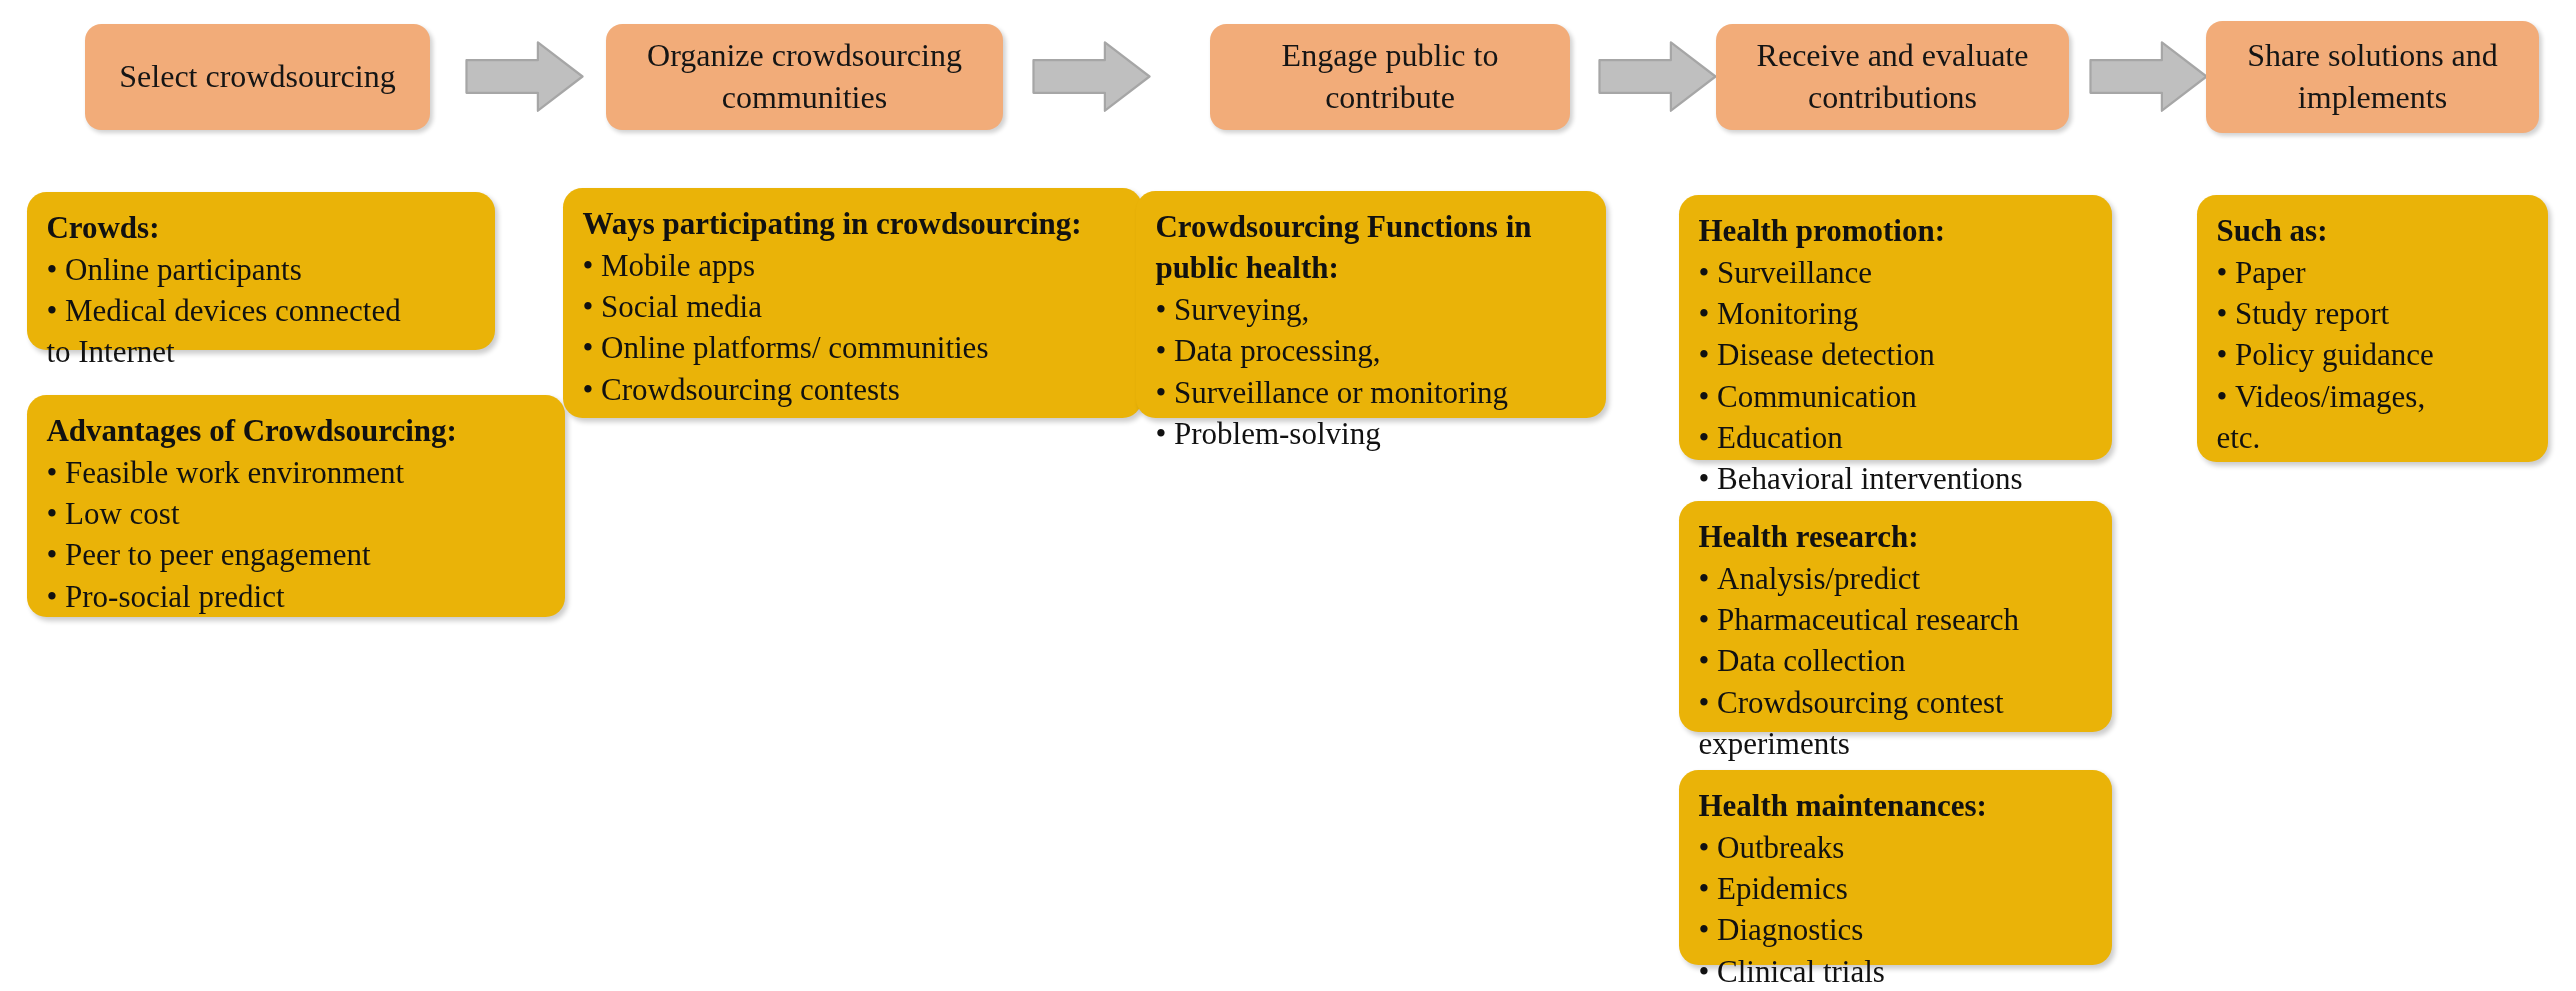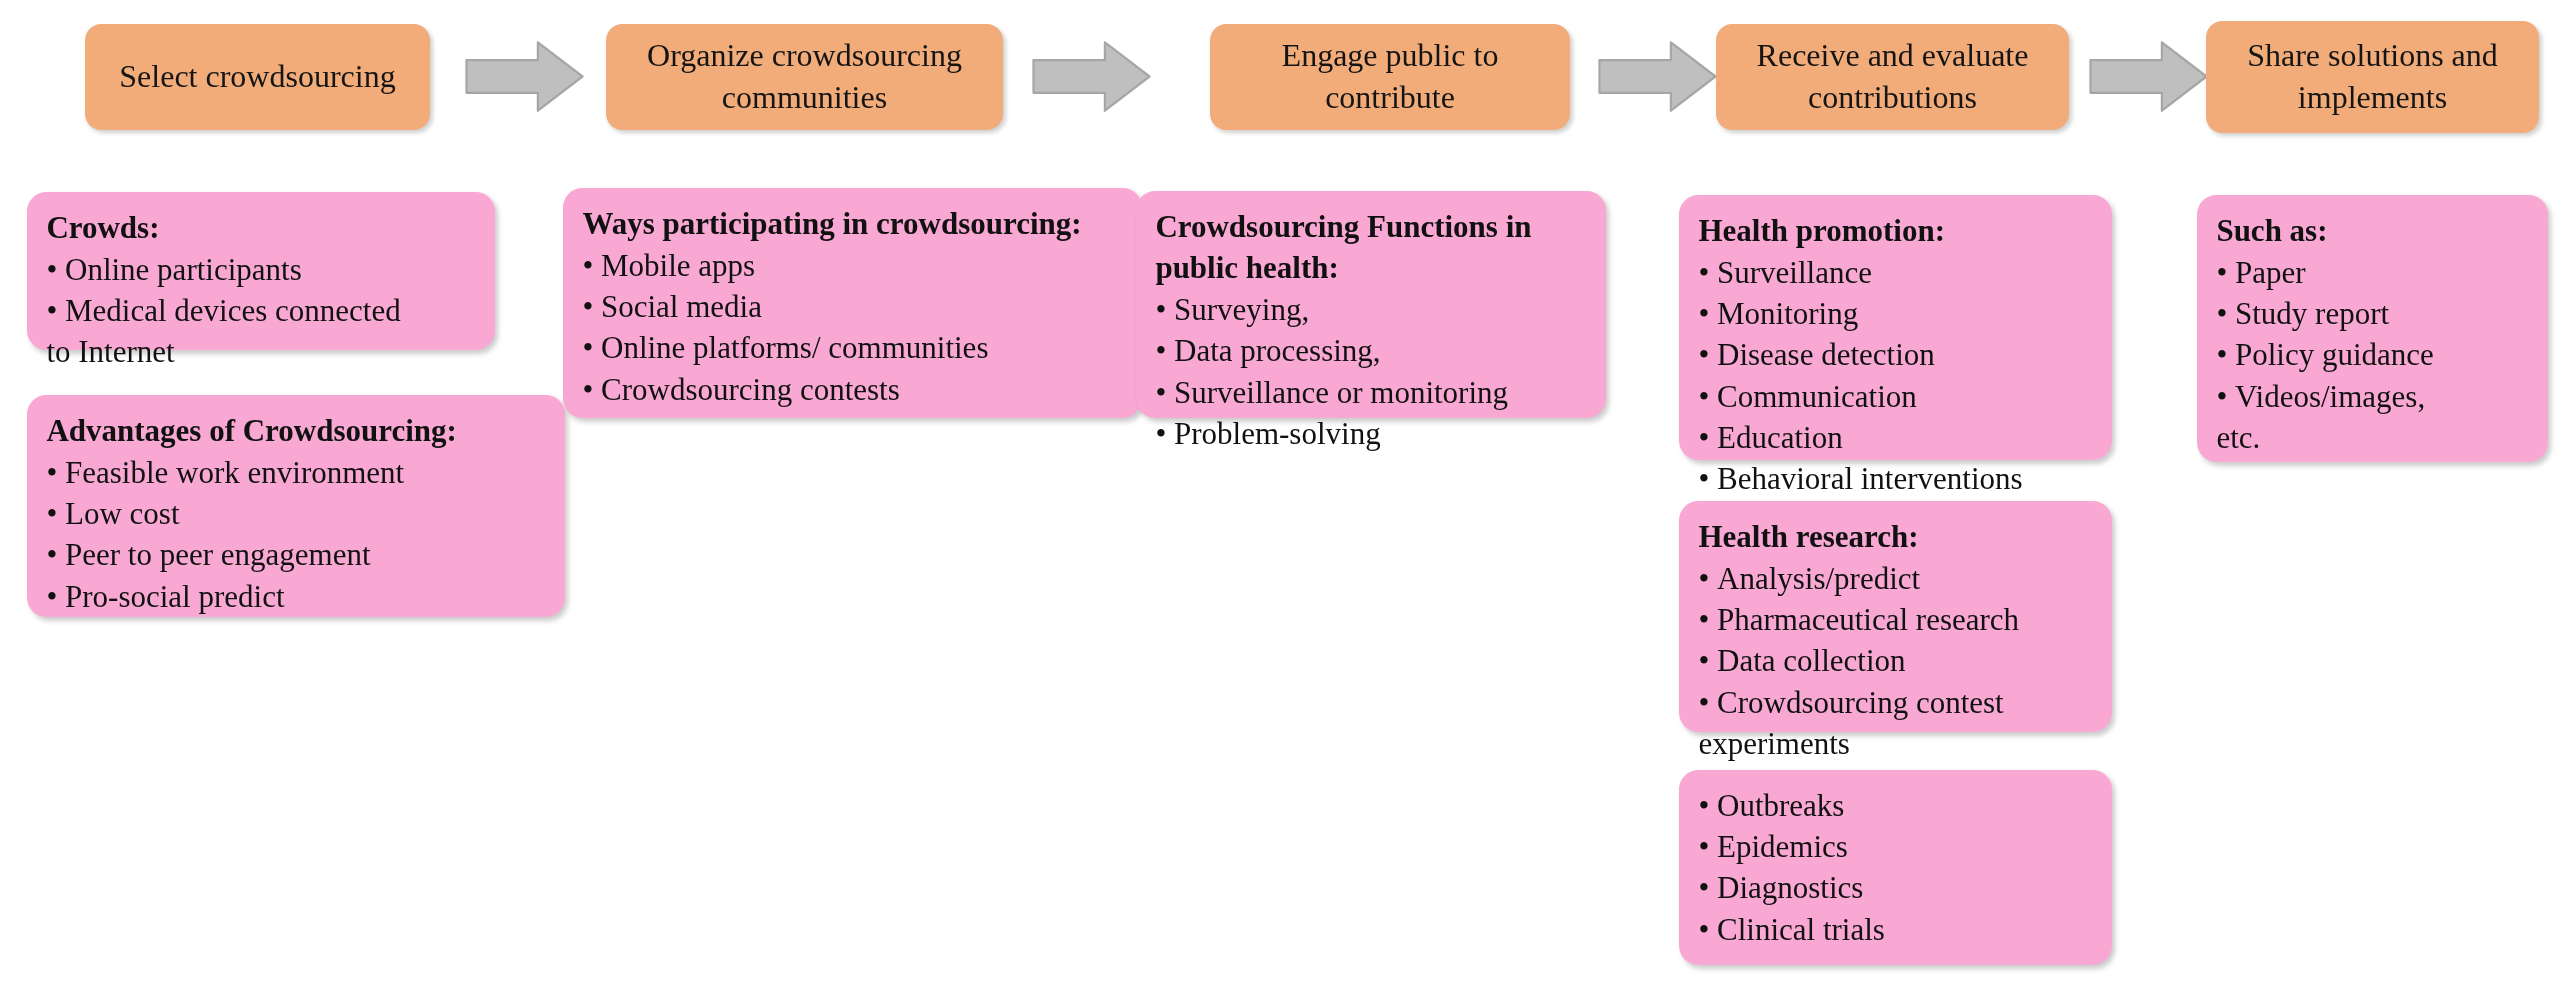--- a/index.html
+++ b/index.html
@@ -41,21 +41,21 @@
 
   
   .arrow {
     position: absolute;
   }
   .arrow svg { display: block; }
 
   
   .detail-box {
     position: absolute;
-    background: #f9a8d4;
+    background: #eab308;
     border-radius: 19.4px;
     box-shadow: 3px 3.7px 5.2px rgba(0,0,0,0.20);
     box-sizing: border-box;
     padding: 15px 19.4px 13.4px 19.4px;
     color: #111111;
     font-size: 31px;
     line-height: 1.33;
   }
   .detail-title {
     font-weight: bold;
@@ -184,20 +184,21 @@
     <ul class="detail-list">
       <li class="bulleted">Analysis/predict</li>
       <li class="bulleted">Pharmaceutical research</li>
       <li class="bulleted">Data collection</li>
       <li class="bulleted">Crowdsourcing contest</li>
       <li class="plain">experiments</li>
     </ul>
   </div>
 
   <div class="detail-box" style="left:1679px; top:770px; width:433px; height:195px;">
+    <span class="detail-title">Health maintenances:</span>
     <ul class="detail-list">
       <li class="bulleted">Outbreaks</li>
       <li class="bulleted">Epidemics</li>
       <li class="bulleted">Diagnostics</li>
       <li class="bulleted">Clinical trials</li>
     </ul>
   </div>
 
   <div class="detail-box" style="left:2197px; top:195px; width:351px; height:267px;">
     <span class="detail-title">Such as:</span>

